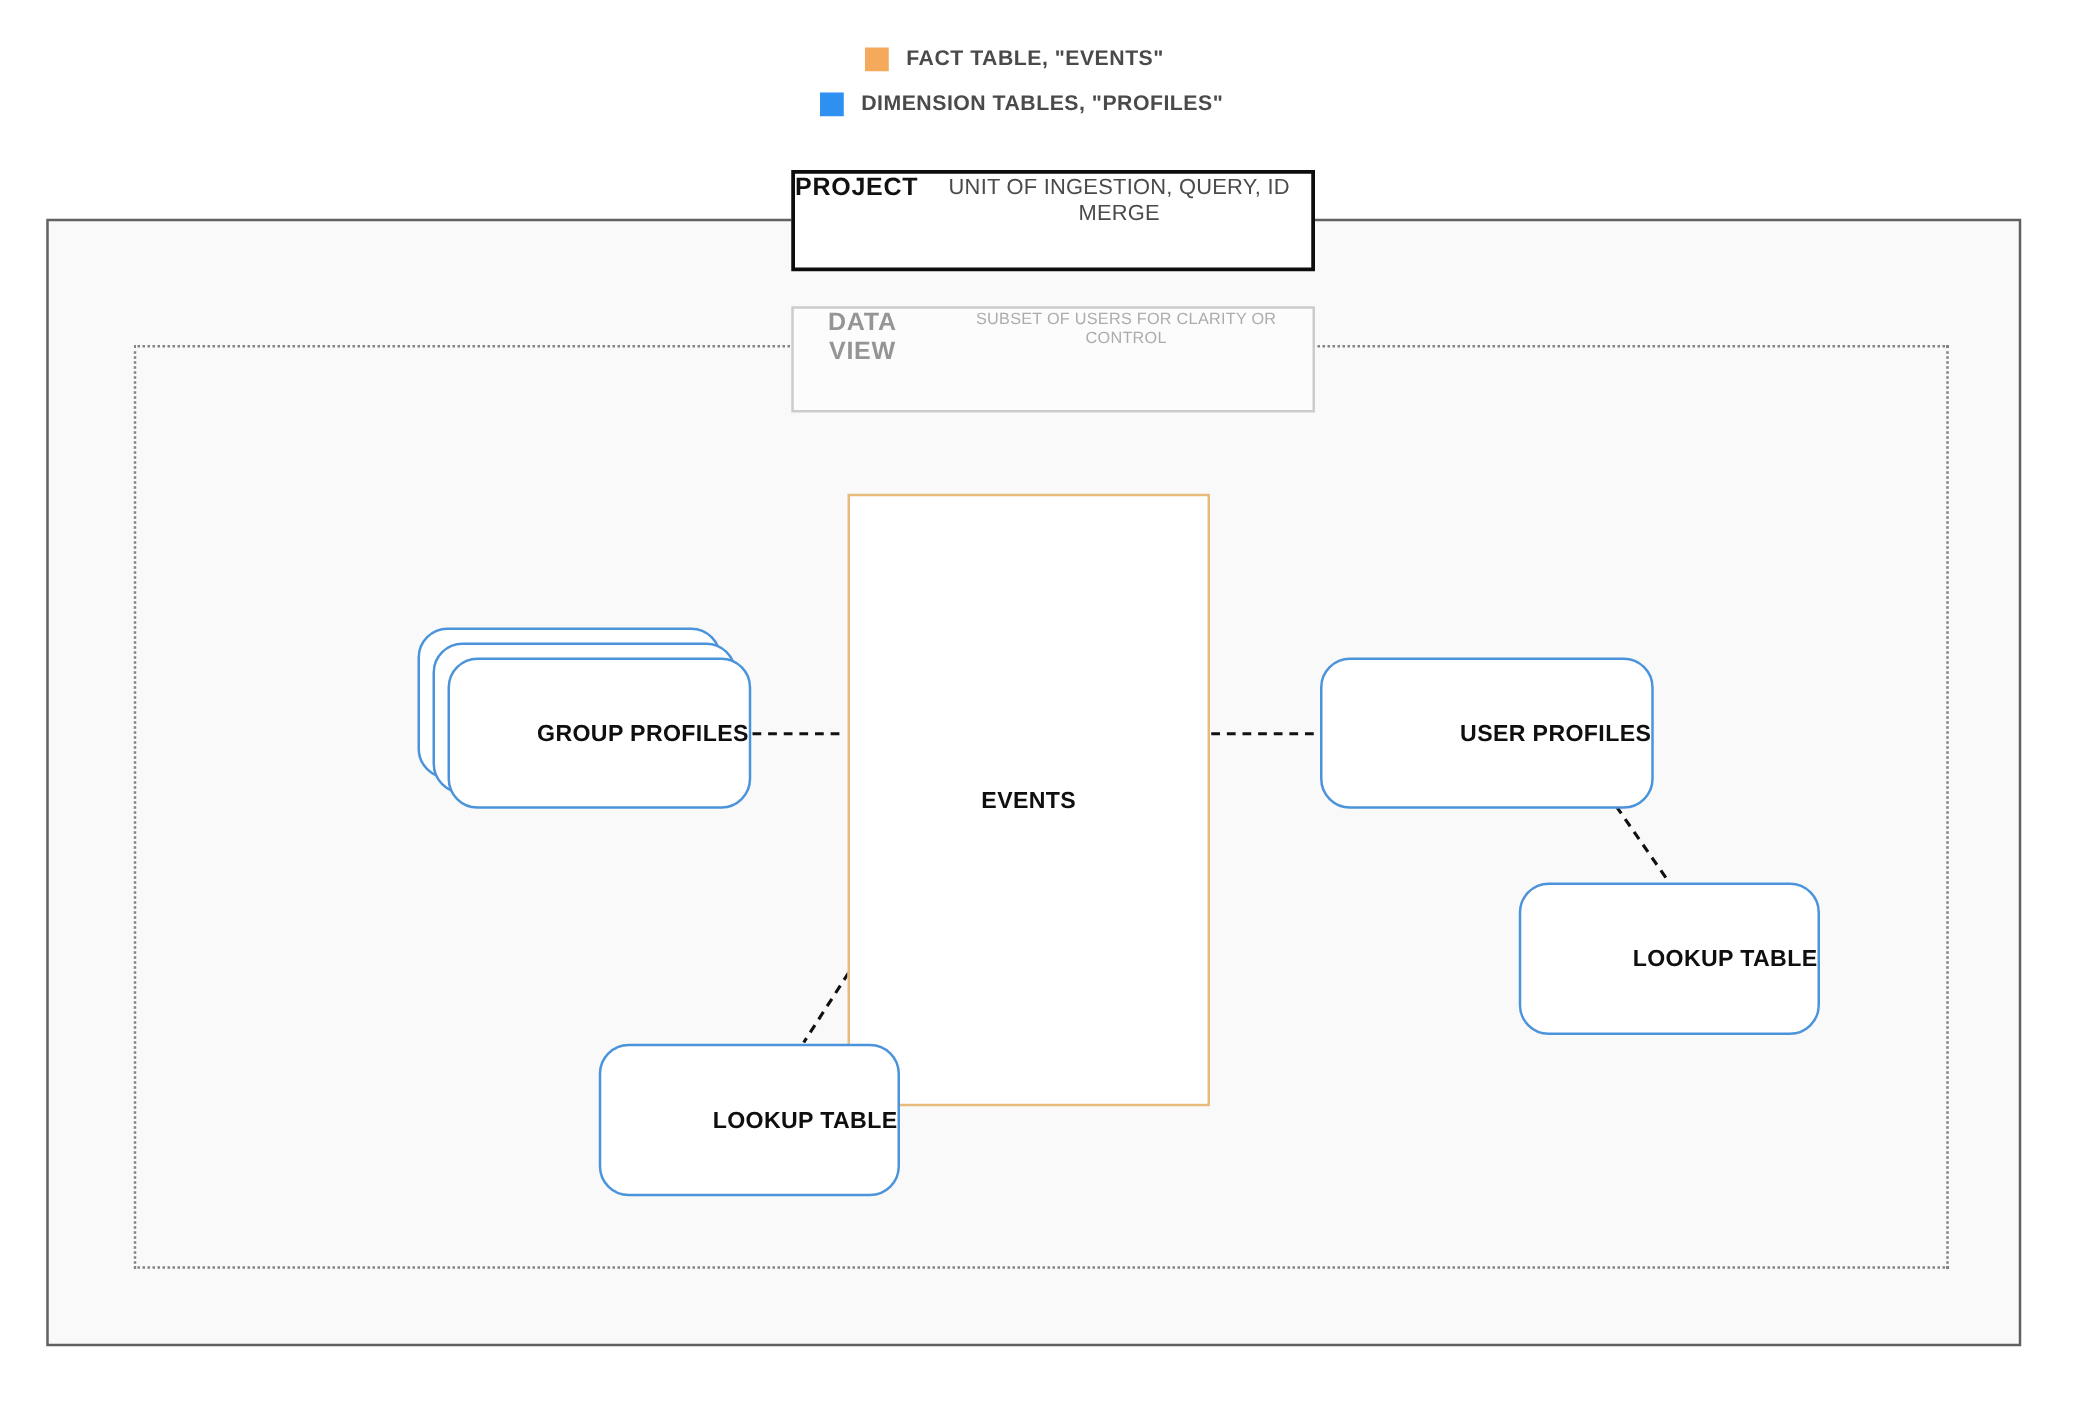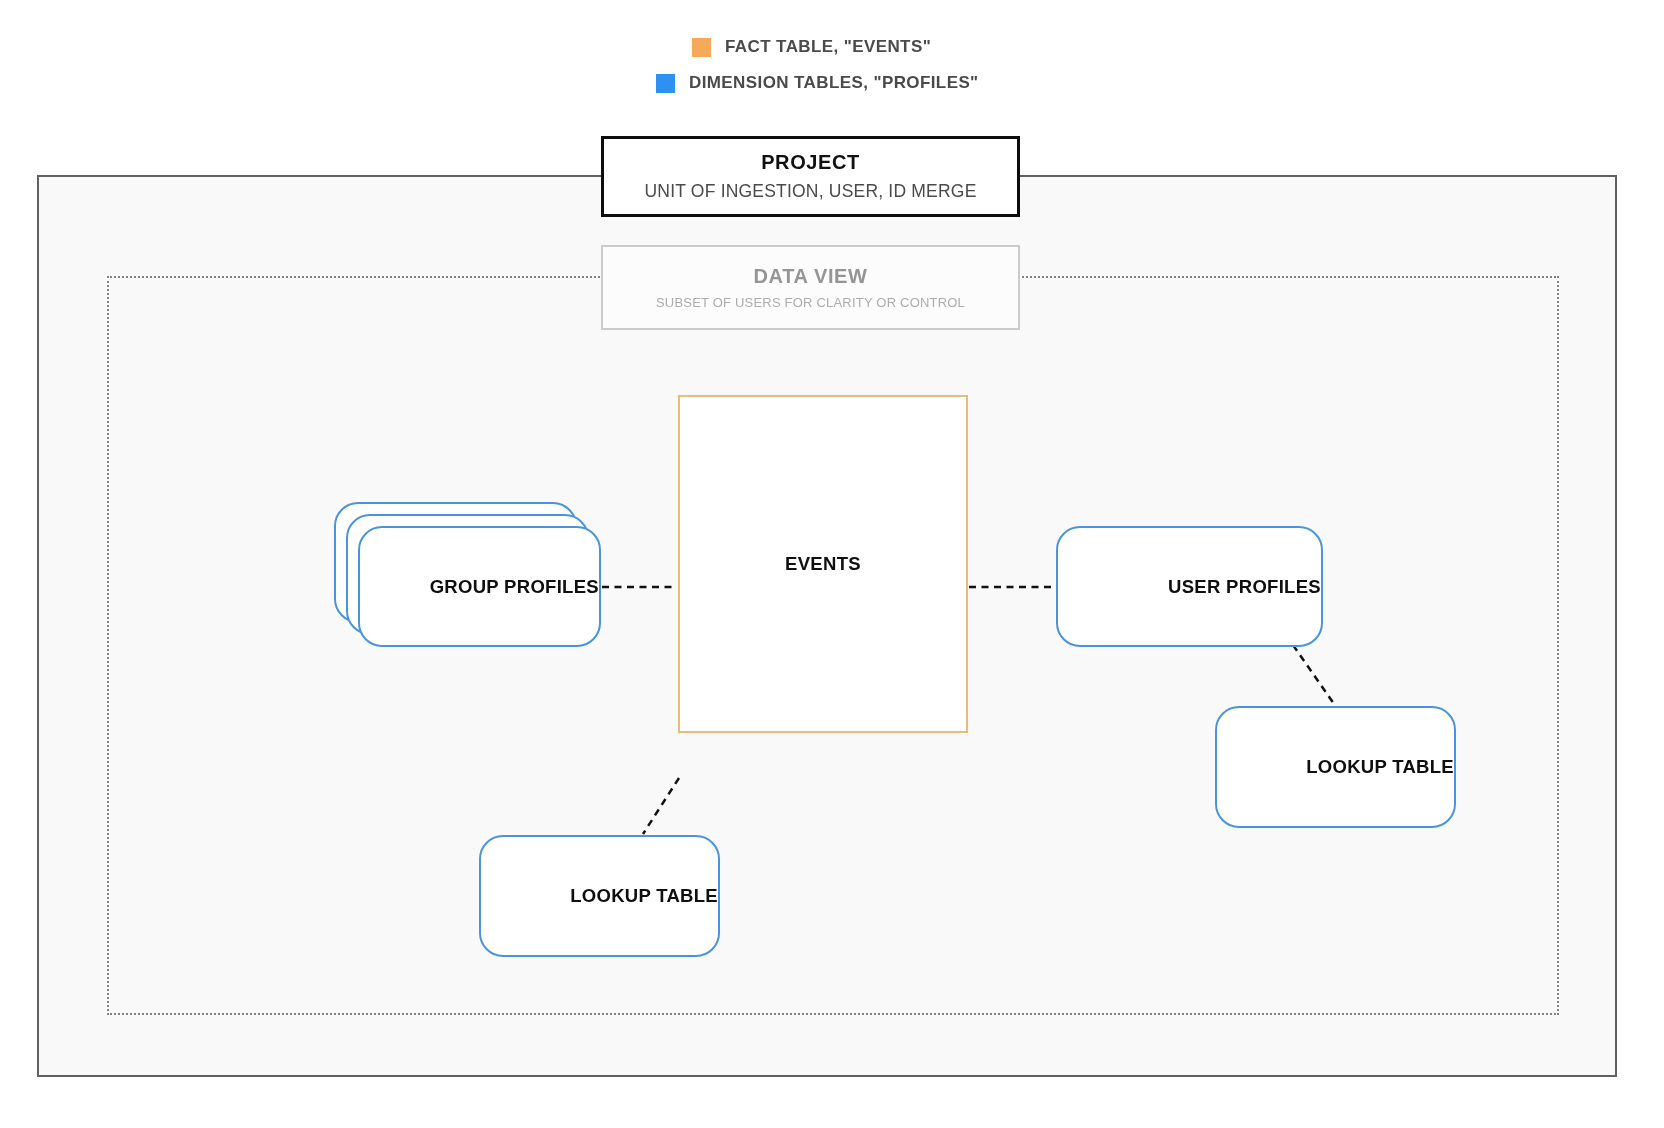--- a/index.html
+++ b/index.html
@@ -29,22 +29,22 @@
     position: absolute; left: 37px; top: 175px; width: 1580px; height: 902px;
     background: #f9f9f9; border: 2.5px solid #616161; z-index: 1;
   }
   .dataview-rect {
     position: absolute; left: 107px; top: 276px; width: 1452px; height: 739px;
     border: 2px dotted #828282; z-index: 2;
   }
 
   
   .header-box {
-    position: absolute; left: 601px; width: 419px;
-    display: flex; flex-direction: column; justify-content: center;
+    position: absolute; left: 633px; width: 419px;
+    display: flex; flex-direction: row; justify-content: center;
     text-align: center; z-index: 5; gap: 7px;
   }
   .project-box {
     top: 136px; height: 81px;
     background: #ffffff; border: 3px solid #0d0d0d;
   }
   .project-box .hb-title { font-size: 20px; font-weight: bold; color: #111111; letter-spacing: 0.6px; }
   .project-box .hb-sub   { font-size: 17.5px; color: #4a4a4a; letter-spacing: 0.2px; }
   .dataview-box {
     top: 245px; height: 85px;
@@ -52,21 +52,21 @@
   }
   .dataview-box .hb-title { font-size: 20px; font-weight: bold; color: #959595; letter-spacing: 0.6px; }
   .dataview-box .hb-sub   { font-size: 13px; color: #acacac; letter-spacing: 0.2px; }
 
   
   .node-label {
     font-size: 18.5px; font-weight: bold; color: #0f0f0f; letter-spacing: 0.3px;
     white-space: nowrap;
   }
   .events-box {
-    position: absolute; left: 678px; top: 395px; width: 290px; height: 338px;
+    position: absolute; left: 678px; top: 395px; width: 290px; height: 490px;
     background: #ffffff; border: 2px solid #e7ba7d; z-index: 4;
     display: flex; align-items: center; justify-content: center;
   }
   .dim-card {
     position: absolute; width: 243px; height: 121px;
     background: #ffffff; border: 2px solid #4b94db; border-radius: 24px;
     z-index: 4; display: flex; align-items: center; justify-content: flex-end;
   }
   .group-card-3 { left: 334px; top: 502px; z-index: 3; }
   .group-card-2 { left: 346px; top: 514px; z-index: 3; }
@@ -95,21 +95,21 @@
     <span class="legend-swatch" style="background-color: rgb(46, 144, 240);"></span>
     <span class="legend-label">DIMENSION TABLES, "PROFILES"</span>
   </div>
 
   <div class="project-rect"></div>
 
   <div class="dataview-rect"></div>
 
   <div class="header-box project-box">
     <div class="hb-title">PROJECT</div>
-    <div class="hb-sub">UNIT OF INGESTION, USER, ID MERGE</div>
+    <div class="hb-sub">UNIT OF INGESTION, QUERY, ID MERGE</div>
   </div>
 
   <div class="header-box dataview-box">
     <div class="hb-title">DATA VIEW</div>
     <div class="hb-sub">SUBSET OF USERS FOR CLARITY OR CONTROL</div>
   </div>
 
   <svg class="connector-svg" viewBox="0 0 1664 1128" xmlns="http://www.w3.org/2000/svg">
     <line x1="602" y1="587" x2="677" y2="587"></line>
     <line x1="969" y1="587" x2="1055" y2="587"></line>

